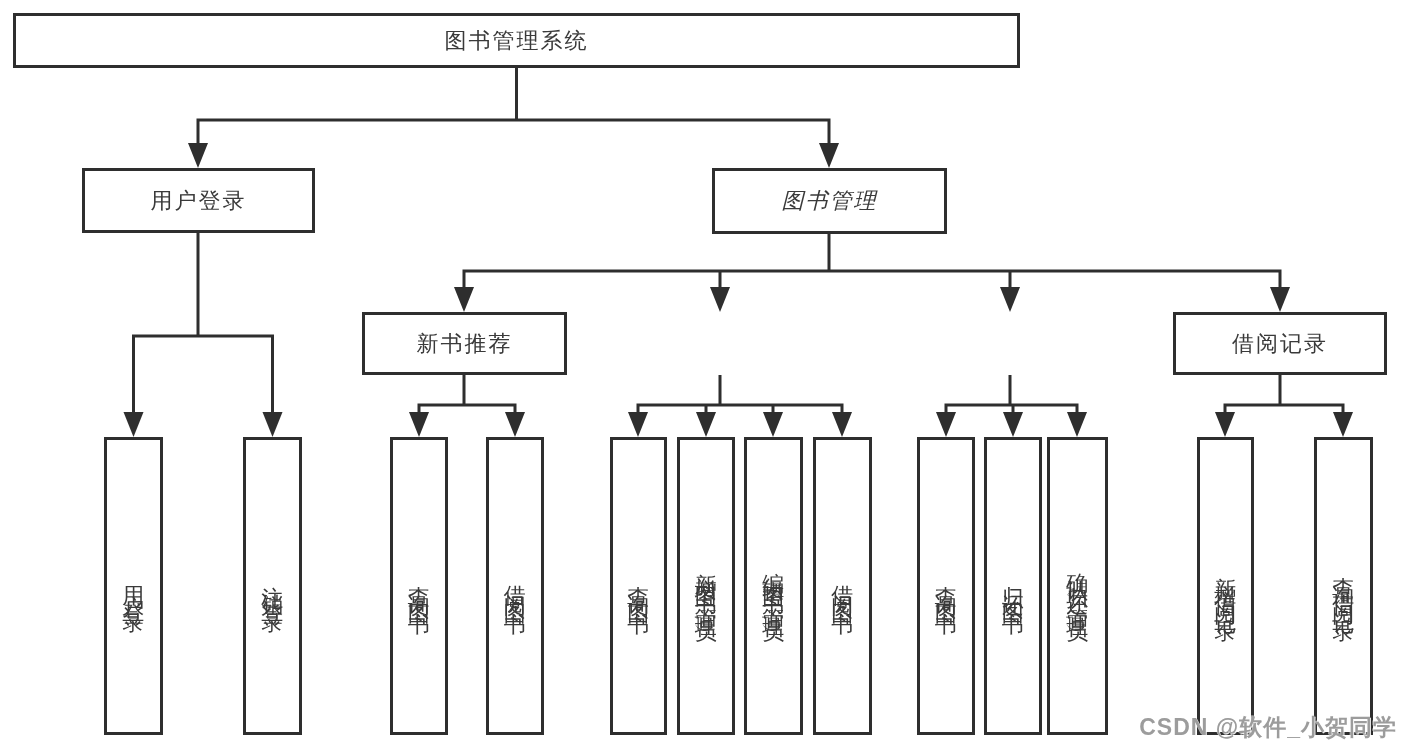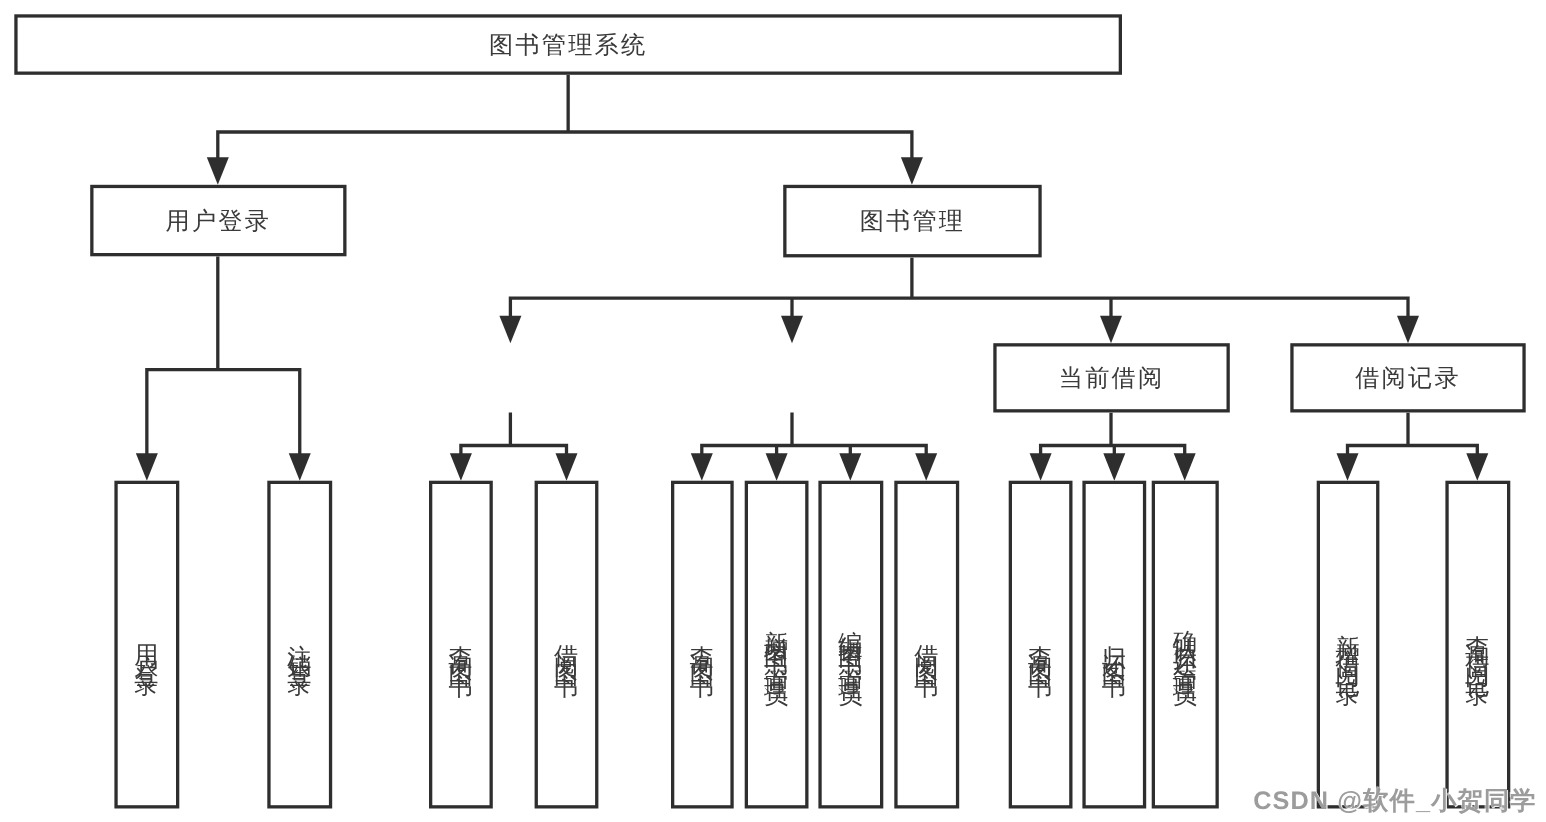--- a/index.html
+++ b/index.html
@@ -82,26 +82,26 @@
     </g>
   </svg>
 
   <div class="node hbox" style="left:13px; top:13px; width:1007px; height:55px;">
     <span>图书管理系统</span>
   </div>
 
   <div class="node hbox" style="left:82px; top:168px; width:233px; height:65px;">
     <span>用户登录</span>
   </div>
-  <div class="node hbox" style="left:712px; top:168px; width:235px; height:66px;">
+  <div class="node hbox" style="left:712px; top:168px; width:235px; height:66px;font-style:italic;">
     <span>图书管理</span>
   </div>
 
-  <div class="node hbox" style="left:903px; top:312px; width:215px; height:63px;">
-    <span>当前借阅</span>
+  <div class="node hbox" style="left:362px; top:312px; width:205px; height:63px;">
+    <span>新书推荐</span>
   </div>
   <div class="node hbox" style="left:1173px; top:312px; width:214px; height:63px;">
     <span>借阅记录</span>
   </div>
 
   <div class="node vbox" style="left:104px; top:437px; width:59px; height:298px;">
     <span class="vtext">用户登录</span>
   </div>
   <div class="node vbox" style="left:243px; top:437px; width:59px; height:298px;">
     <span class="vtext">注销登录</span>

